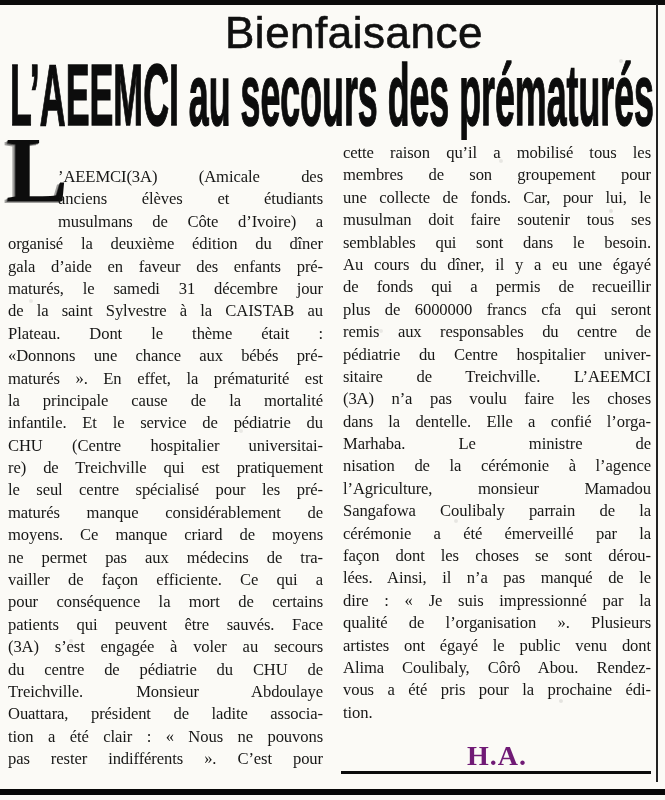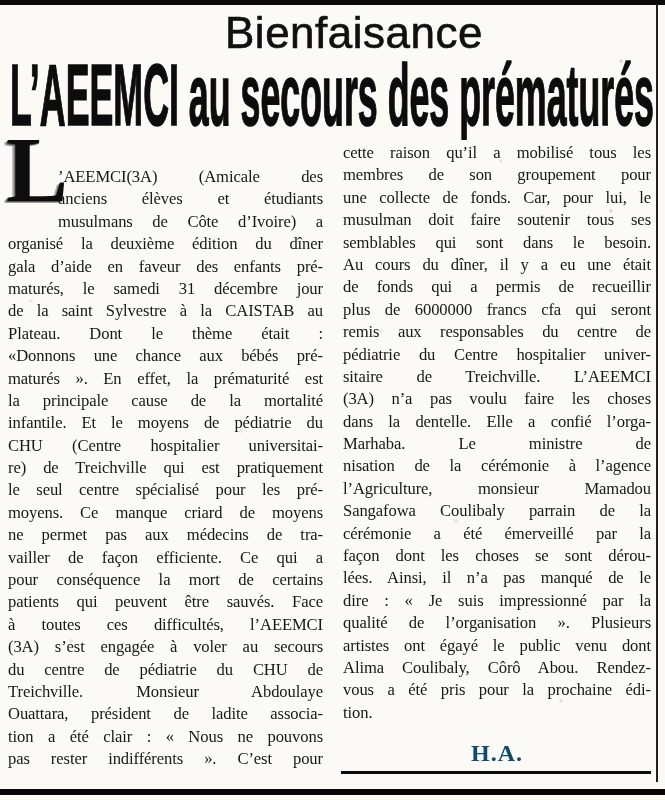--- a/index.html
+++ b/index.html
@@ -49,22 +49,22 @@
   .dropcap {
     position:absolute; left:6px; top:137px; width:52px; height:66px;
     font-family:"Liberation Serif", serif; font-weight:bold;
     font-size:93px; line-height:66px;
     color:#0d0d0d;
     text-shadow:-3px 2px 0 rgba(50,50,50,0.45), -1px 1px 0 rgba(20,20,20,0.6);
   }
 
   .byline {
     position:absolute; left:343px; top:740px; width:308px;
-    text-align:center; font-weight:bold; font-size:24px; letter-spacing:1px;
-    color:#0c4a6e;
+    text-align:center; font-weight:bold; font-size:28px; letter-spacing:1px;
+    color:#701a75;
   }
 
   .noise { position:absolute; left:0; top:0; width:2px; height:2px; background:transparent; border-radius:50%;
     box-shadow: 120px 180px 0 1px rgba(0,0,0,0.10), 310px 95px 0 1px rgba(0,0,0,0.08),
       610px 210px 0 1px rgba(0,0,0,0.10), 455px 520px 0 1px rgba(0,0,0,0.08),
       70px 640px 0 1px rgba(0,0,0,0.09), 240px 430px 0 1px rgba(0,0,0,0.07),
       560px 700px 0 1px rgba(0,0,0,0.09), 380px 330px 0 1px rgba(0,0,0,0.07),
       150px 760px 0 1px rgba(0,0,0,0.08), 620px 60px 0 1px rgba(0,0,0,0.10),
       30px 300px 0 1px rgba(0,0,0,0.07), 500px 160px 0 1px rgba(0,0,0,0.08);
   }
@@ -91,45 +91,45 @@
       <div class="line dc-indent">anciens élèves et étudiants</div>
       <div class="line dc-indent">musulmans de Côte d’Ivoire) a</div>
       <div class="line">organisé la deuxième édition du dîner</div>
       <div class="line">gala d’aide en faveur des enfants pré-</div>
       <div class="line">maturés, le samedi 31 décembre jour</div>
       <div class="line">de la saint Sylvestre à la CAISTAB au</div>
       <div class="line">Plateau. Dont le thème était :</div>
       <div class="line">«Donnons une chance aux bébés pré-</div>
       <div class="line">maturés ». En effet, la prématurité est</div>
       <div class="line">la principale cause de la mortalité</div>
-      <div class="line">infantile. Et le moyens de pédiatrie du</div>
+      <div class="line">infantile. Et le service de pédiatrie du</div>
       <div class="line">CHU (Centre hospitalier universitai-</div>
       <div class="line">re) de Treichville qui est pratiquement</div>
       <div class="line">le seul centre spécialisé pour les pré-</div>
+      <div class="line">maturés manque considérablement de</div>
       <div class="line">moyens. Ce manque criard de moyens</div>
       <div class="line">ne permet pas aux médecins de tra-</div>
       <div class="line">vailler de façon efficiente. Ce qui a</div>
       <div class="line">pour conséquence la mort de certains</div>
       <div class="line">patients qui peuvent être sauvés. Face</div>
-      <div class="line">à toutes ces difficultés, l’AEEMCI</div>
       <div class="line">(3A) s’est engagée à voler au secours</div>
       <div class="line">du centre de pédiatrie du CHU de</div>
       <div class="line">Treichville. Monsieur Abdoulaye</div>
       <div class="line">Ouattara, président de ladite associa-</div>
       <div class="line">tion a été clair : « Nous ne pouvons</div>
       <div class="line">pas rester indifférents ». C’est pour</div>
     </div>
 
   <div class="col col-right">
       <div class="line">cette raison qu’il a mobilisé tous les</div>
       <div class="line">membres de son groupement pour</div>
       <div class="line">une collecte de fonds. Car, pour lui, le</div>
       <div class="line">musulman doit faire soutenir tous ses</div>
       <div class="line">semblables qui sont dans le besoin.</div>
-      <div class="line">Au cours du dîner, il y a eu une était</div>
+      <div class="line">Au cours du dîner, il y a eu une égayé</div>
       <div class="line">de fonds qui a permis de recueillir</div>
       <div class="line">plus de 6000000 francs cfa qui seront</div>
       <div class="line">remis aux responsables du centre de</div>
       <div class="line">pédiatrie du Centre hospitalier univer-</div>
       <div class="line">sitaire de Treichville. L’AEEMCI</div>
       <div class="line">(3A) n’a pas voulu faire les choses</div>
       <div class="line">dans la dentelle. Elle a confié l’orga-</div>
       <div class="line">Marhaba. Le ministre de</div>
       <div class="line">nisation de la cérémonie à l’agence</div>
       <div class="line">l’Agriculture, monsieur Mamadou</div>

